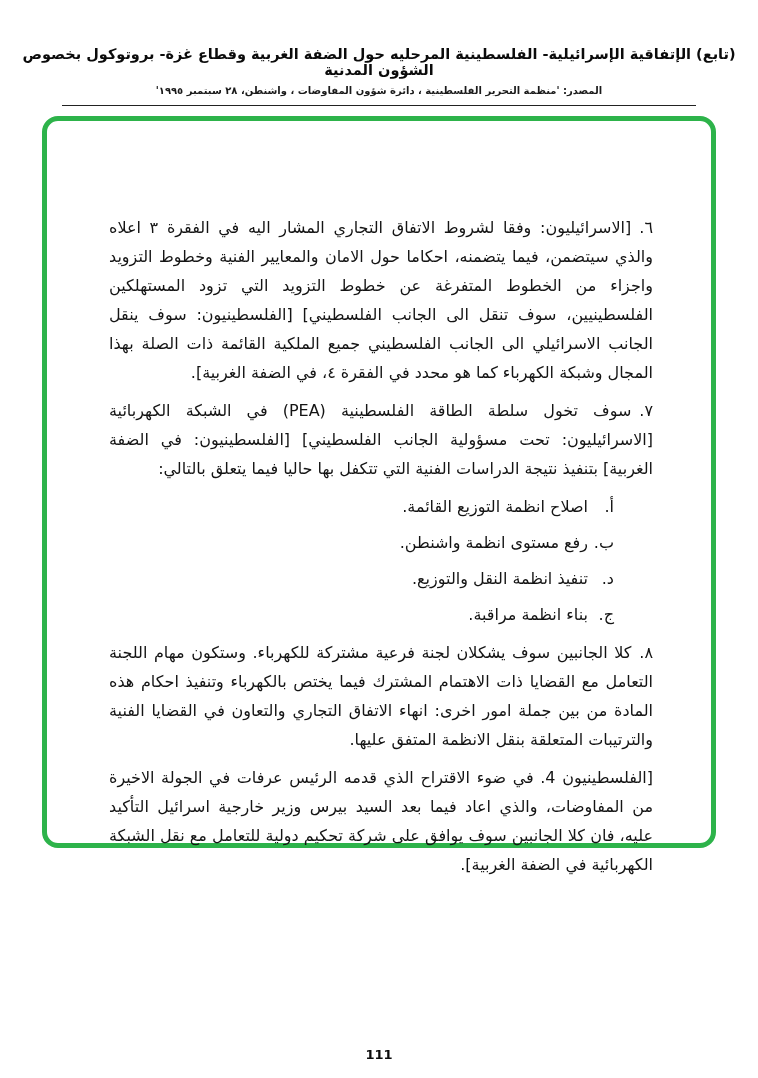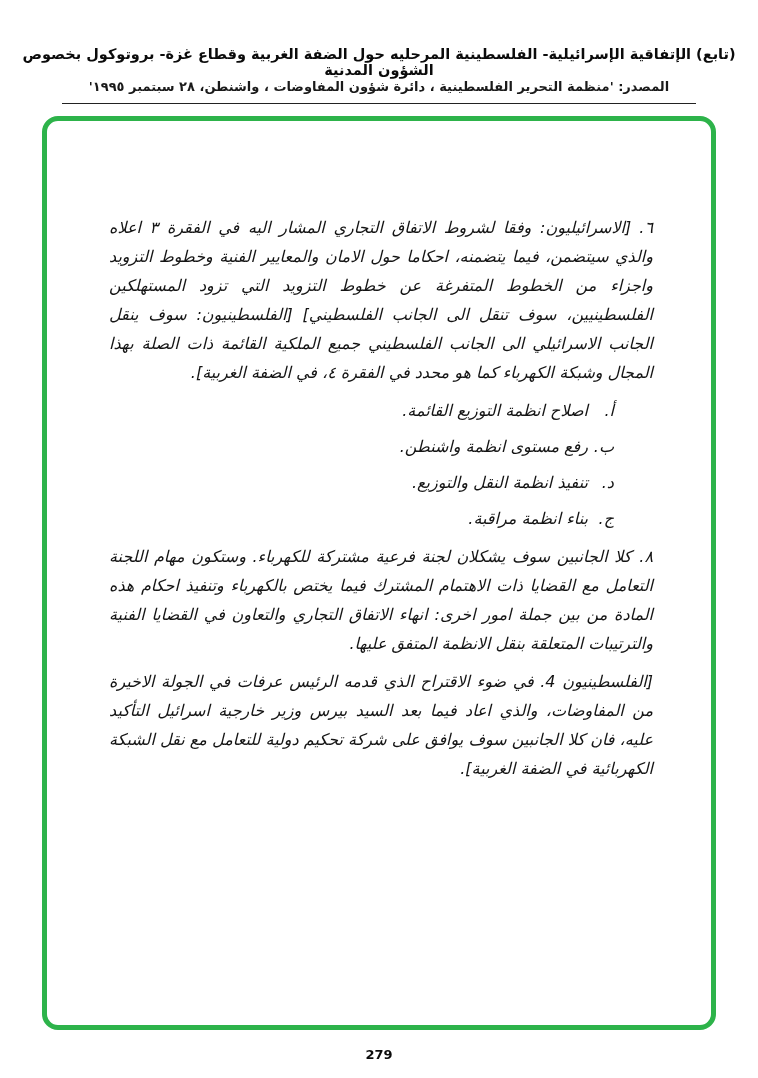--- a/index.html
+++ b/index.html
@@ -18,41 +18,40 @@
     text-align: center;
     direction: rtl;
   }
   .doc-title {
     font-size: 14.5px;
     font-weight: bold;
     color: #0b0b0b;
     letter-spacing: 0.2px;
   }
   .doc-source {
-    margin-top: 1px;
-    font-size: 13px;
+    margin-top: 7px;
+    font-size: 10px;
     font-weight: bold;
     color: #1a1a1a;
   }
   .header-rule {
     width: 634px;
     height: 1px;
     background: #222222;
     margin: 9px auto 0 auto;
   }
   .green-box {
     position: absolute;
     left: 42px;
     top: 116px;
     width: 674px;
-    height: 914px;
+    height: 732px;
     border: 5px solid #2db34a;
     border-radius: 16px;
     background: #ffffff;
-    font-style: italic;
   }
   .content {
     direction: rtl;
     text-align: justify;
     padding: 92px 58px 0 62px;
     font-size: 16px;
     line-height: 29px;
     color: #141414;
   }
   .para {
@@ -91,28 +90,29 @@
   <div class="doc-title">(تابع) الإتفاقية الإسرائيلية- الفلسطينية المرحليه حول الضفة الغربية وقطاع غزة- بروتوكول بخصوص الشؤون المدنية</div>
   <div class="doc-source">المصدر: 'منظمة التحرير الفلسطينية ، دائرة شؤون المفاوضات ، واشنطن، ٢٨ سبتمبر ١٩٩٥'</div>
   <div class="header-rule"></div>
 </div>
 
 <div class="green-box">
   <div class="content">
 
     <p class="para"><span class="marker">٦.</span><span>[الاسرائيليون: وفقا لشروط الاتفاق التجاري المشار اليه في الفقرة ٣ اعلاه والذي سيتضمن، فيما يتضمنه، احكاما حول الامان والمعايير الفنية وخطوط التزويد واجزاء من الخطوط المتفرغة عن خطوط التزويد التي تزود المستهلكين الفلسطينيين، سوف تنقل الى الجانب الفلسطيني] [الفلسطينيون: سوف ينقل الجانب الاسرائيلي الى الجانب الفلسطيني جميع الملكية القائمة ذات الصلة بهذا المجال وشبكة الكهرباء كما هو محدد في الفقرة ٤، في الضفة الغربية].</span></p>
 
+    <p class="para"><span class="marker">٧.</span><span>سوف تخول سلطة الطاقة الفلسطينية (PEA) في الشبكة الكهربائية [الاسرائيليون: تحت مسؤولية الجانب الفلسطيني] [الفلسطينيون: في الضفة الغربية] بتنفيذ نتيجة الدراسات الفنية التي تتكفل بها حاليا فيما يتعلق بالتالي:</span></p>
 
     <div class="sublist">
       <p class="subitem"><span class="submarker">أ.</span><span>اصلاح انظمة التوزيع القائمة.</span></p>
       <p class="subitem"><span class="submarker">ب.</span><span>رفع مستوى انظمة واشنطن.</span></p>
       <p class="subitem"><span class="submarker">د.</span><span>تنفيذ انظمة النقل والتوزيع.</span></p>
       <p class="subitem"><span class="submarker">ج.</span><span>بناء انظمة مراقبة.</span></p>
     </div>
 
     <p class="para"><span class="marker">٨.</span><span>كلا الجانبين سوف يشكلان لجنة فرعية مشتركة للكهرباء. وستكون مهام اللجنة التعامل مع القضايا ذات الاهتمام المشترك فيما يختص بالكهرباء وتنفيذ احكام هذه المادة من بين جملة امور اخرى: انهاء الاتفاق التجاري والتعاون في القضايا الفنية والترتيبات المتعلقة بنقل الانظمة المتفق عليها.</span></p>
 
     <p class="para"><span>[الفلسطينيون 4. في ضوء الاقتراح الذي قدمه الرئيس عرفات في الجولة الاخيرة من المفاوضات، والذي اعاد فيما بعد السيد بيرس وزير خارجية اسرائيل التأكيد عليه، فان كلا الجانبين سوف يوافق على شركة تحكيم دولية للتعامل مع نقل الشبكة الكهربائية في الضفة الغربية].</span></p>
 
   </div>
 </div>
 
-<div class="page-number">279</div>
+<div class="page-number">111</div>
 
 </body></html>

